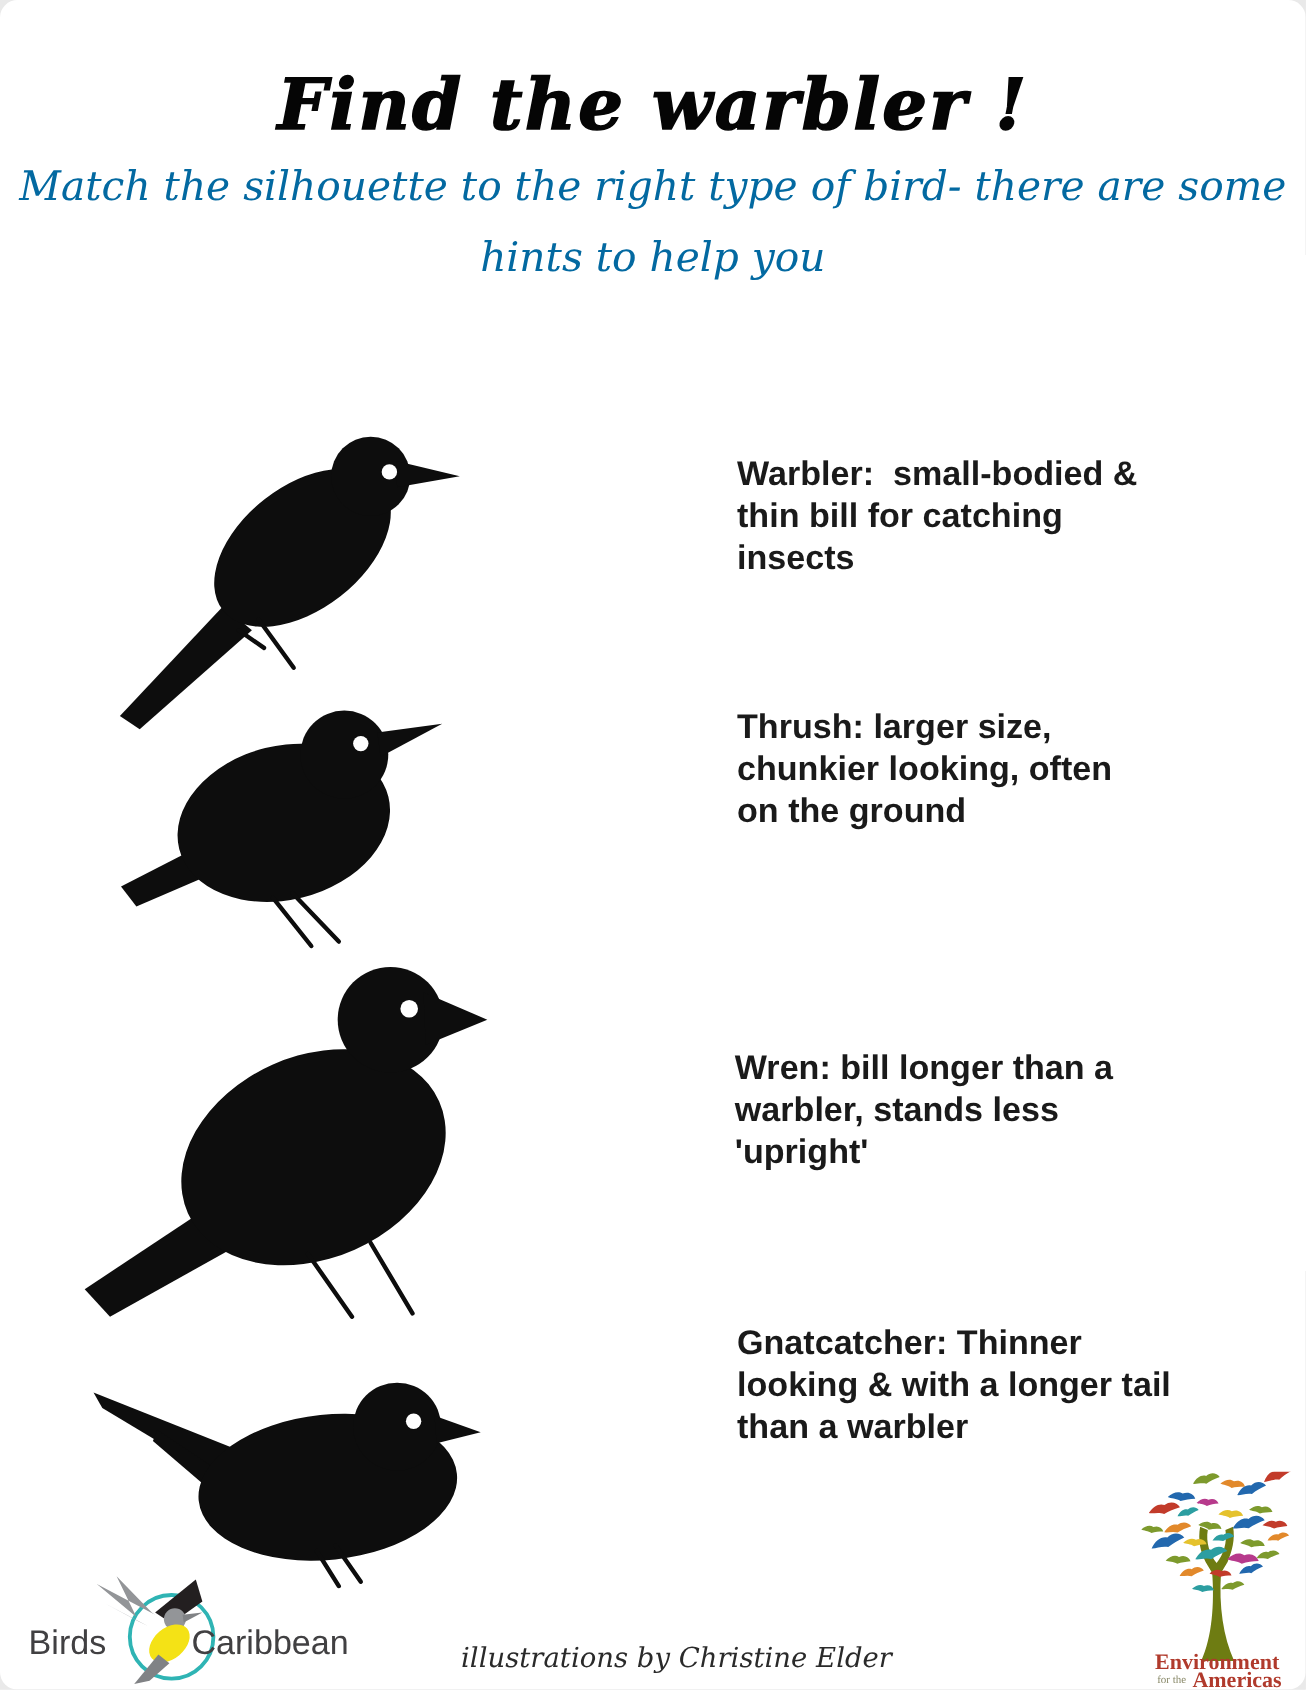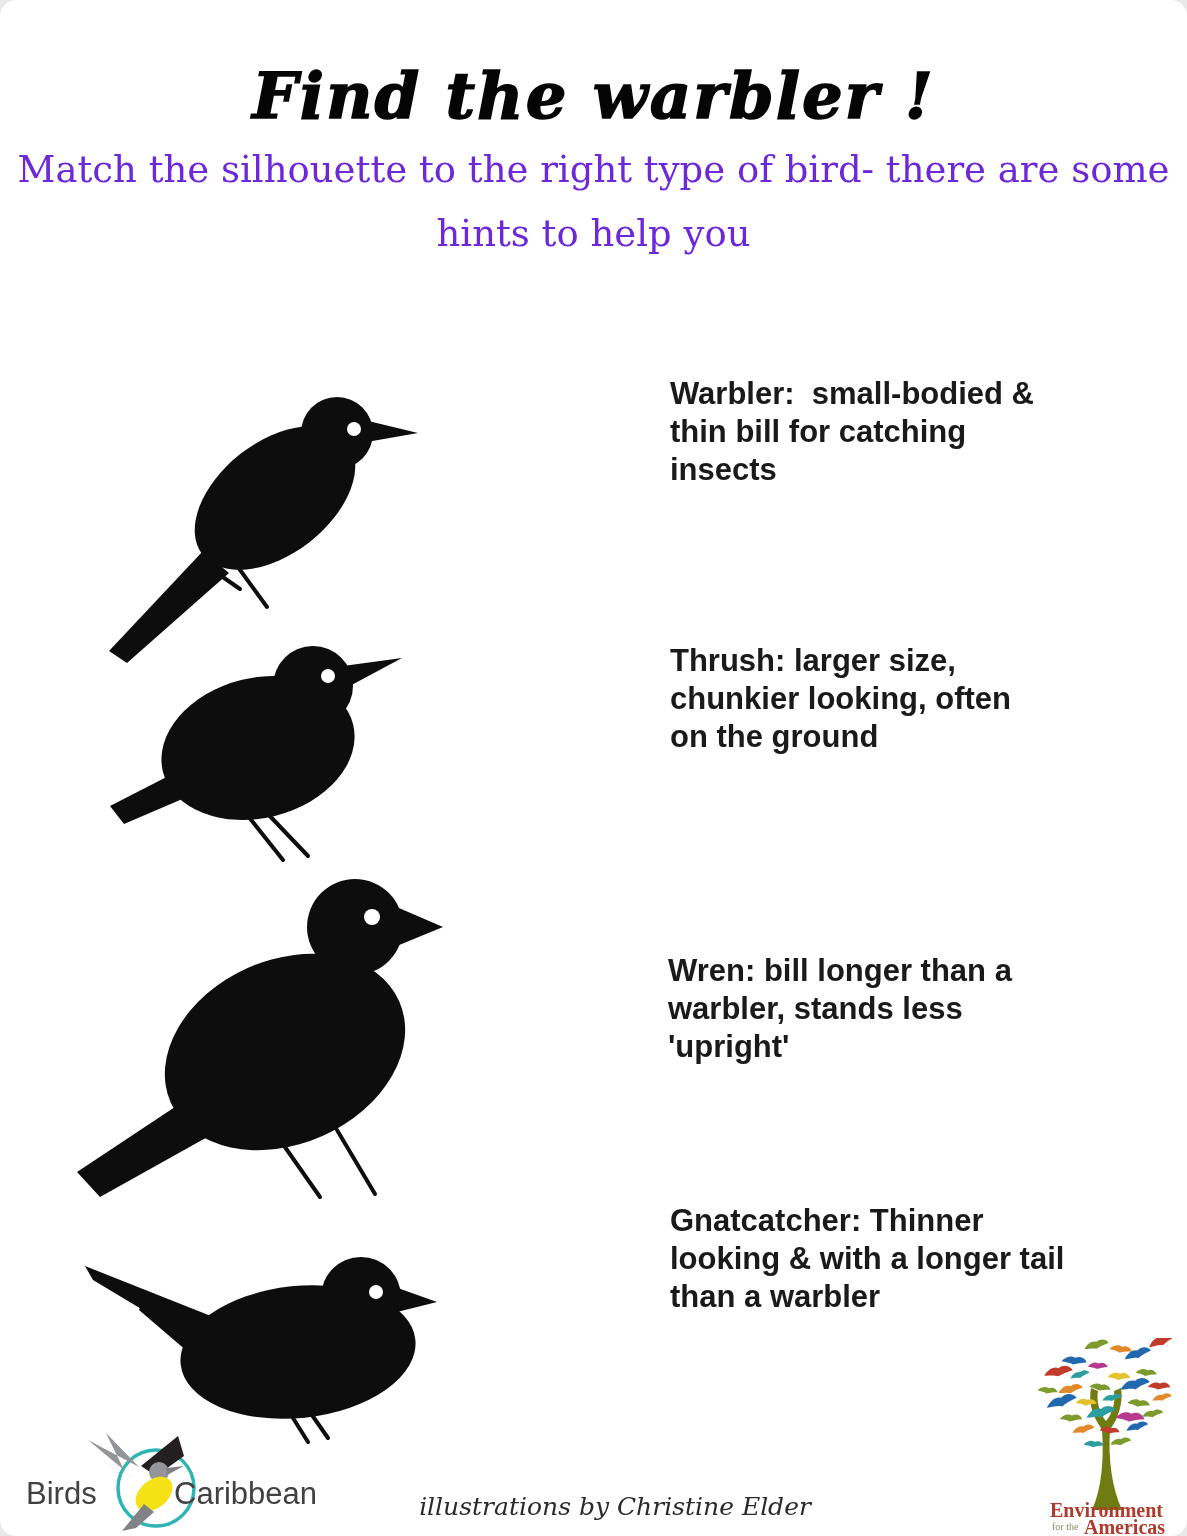--- a/index.html
+++ b/index.html
@@ -25,39 +25,40 @@
     font-size: 64px;
     color: #050505;
     letter-spacing: 2px;
     -webkit-text-stroke: 1.5px #050505;
     margin: 0;
   }
   .subtitle {
     left: 0; width: 100%;
     text-align: center;
     font-family: "DejaVu Serif", serif;
+    font-style: italic;
     font-weight: 500;
     font-size: 37px;
-    color: #6d28d9;
+    color: #0369a1;
     margin: 0;
   }
   .subtitle.line1 { top: 148px; }
   .subtitle.line2 { top: 212px; text-align: center; }
 
   
   .desc {
     width: 440px;
     font-weight: bold;
     font-size: 31px;
     line-height: 38px;
     color: #1a1a1a;
     white-space: pre-wrap;
     margin: 0;
   }
-  .desc1 { left: 670px; top: 375px; }
+  .desc1 { left: 670px; top: 412px; }
   .desc2 { left: 670px; top: 642px; }
   .desc3 { left: 668px; top: 952px; }
   .desc4 { left: 670px; top: 1202px; }
 
   
   .sil1 { left: 105px; top: 393px; }
   .sil2 { left: 108px; top: 638px; }
   .sil3 { left: 75px;  top: 872px; }
   .sil4 { left: 83px;  top: 1252px; }
 

